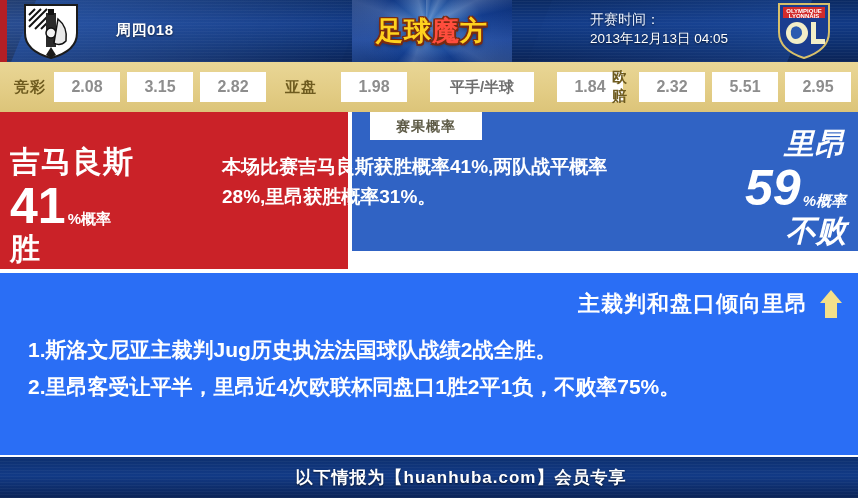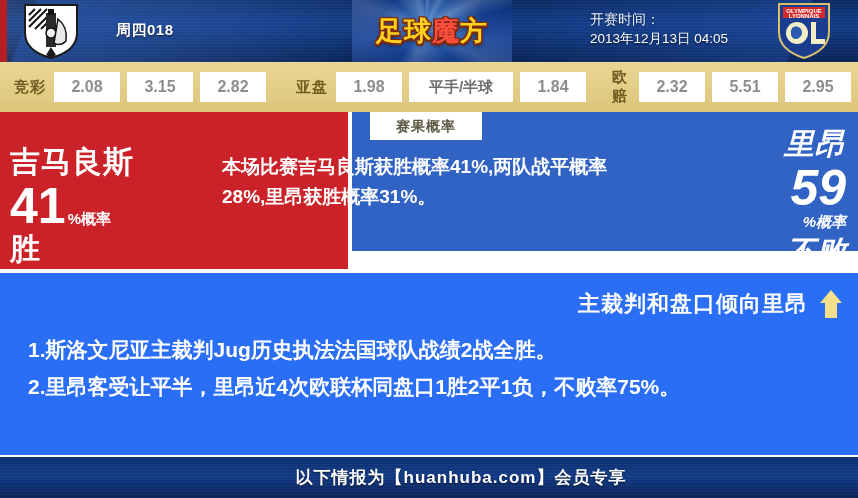--- a/index.html
+++ b/index.html
@@ -90,42 +90,42 @@
     color:#6e5b1f;font-size:15px;font-weight:bold;margin-right:8px;
     letter-spacing:1px;
   }
   .odds-cell{
     background:#ffffff;color:#8d8d8d;font-weight:bold;font-size:16px;
     height:30px;line-height:30px;min-width:48px;padding:0 9px;
     text-align:center;margin-right:7px;
   }
   .odds-cell.wide{min-width:86px;color:#6f6f6f;font-size:15px;}
   .g1{left:14px;}
-  .g2{left:296px;}
+  .g2{left:285px;gap:16px;}
   .g3{left:612px;}
 
   
   .prob{position:absolute;left:0;top:112px;width:858px;height:157px;background:#ffffff;}
   .prob-red{position:absolute;left:0;top:0;width:348px;height:157px;background:#ca2228;}
   .prob-blue{position:absolute;left:352px;top:0;width:506px;height:139px;background:#3063c4;font-style:italic;}
 
   .team-left{
     position:absolute;left:10px;top:16px;width:180px;color:#ffffff;text-align:left;
   }
   .team-left .tname{font-size:30px;font-weight:bold;line-height:36px;letter-spacing:1px;margin-top:16px;}
   .team-left .row2{display:flex;align-items:flex-end;line-height:1;}
   .team-left .num{font-size:50px;font-weight:bold;line-height:52px;}
   .team-left .pct{font-size:15px;font-weight:bold;padding-bottom:6px;margin-left:2px;}
   .team-left .res{font-size:30px;font-weight:bold;line-height:34px;}
 
   .team-right{
     position:absolute;right:12px;top:14px;width:210px;color:#ffffff;text-align:right;
   }
   .team-right .tname{font-size:30px;font-weight:bold;line-height:36px;letter-spacing:1px;}
-  .team-right .row2{display:flex;align-items:flex-end;justify-content:flex-end;line-height:1;flex-direction:column;}
+  .team-right .row2{display:flex;align-items:flex-end;justify-content:flex-end;line-height:1;}
   .team-right .num{font-size:50px;font-weight:bold;line-height:52px;}
   .team-right .pct{font-size:15px;font-weight:bold;padding-bottom:6px;margin-left:2px;}
   .team-right .res{font-size:30px;font-weight:bold;line-height:34px;}
 
   .prob-tag{
     position:absolute;left:370px;top:112px;width:112px;height:28px;
     background:#ffffff;color:#5d5a46;font-size:14px;font-weight:bold;
     line-height:28px;text-align:center;letter-spacing:1px;z-index:5;
   }
   .prob-summary{

